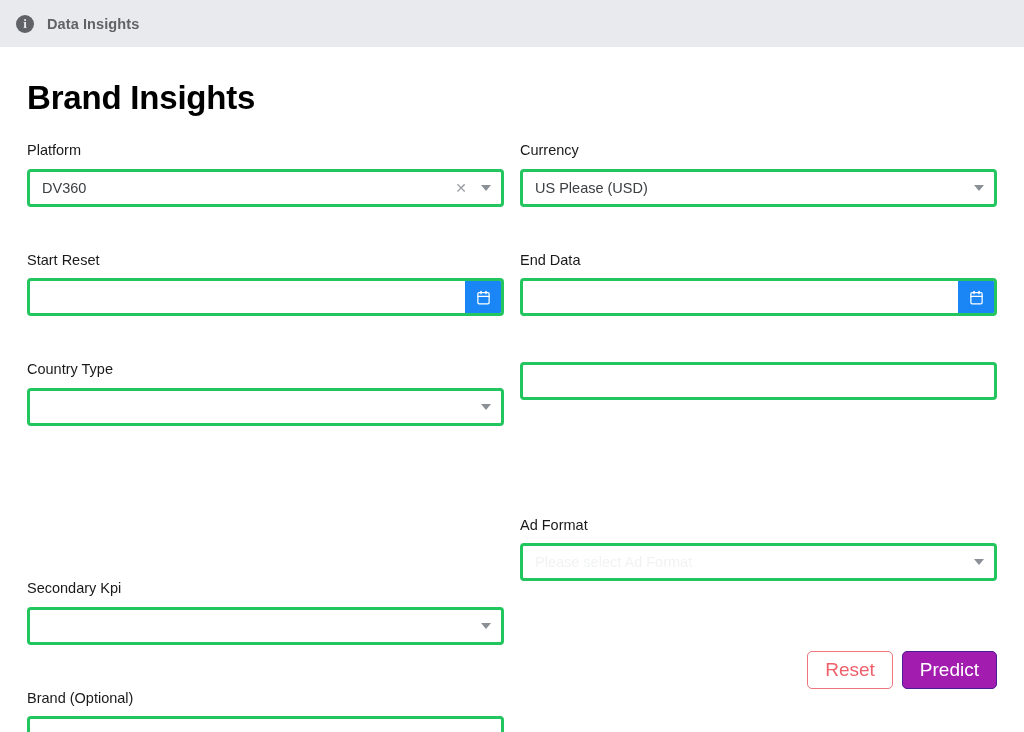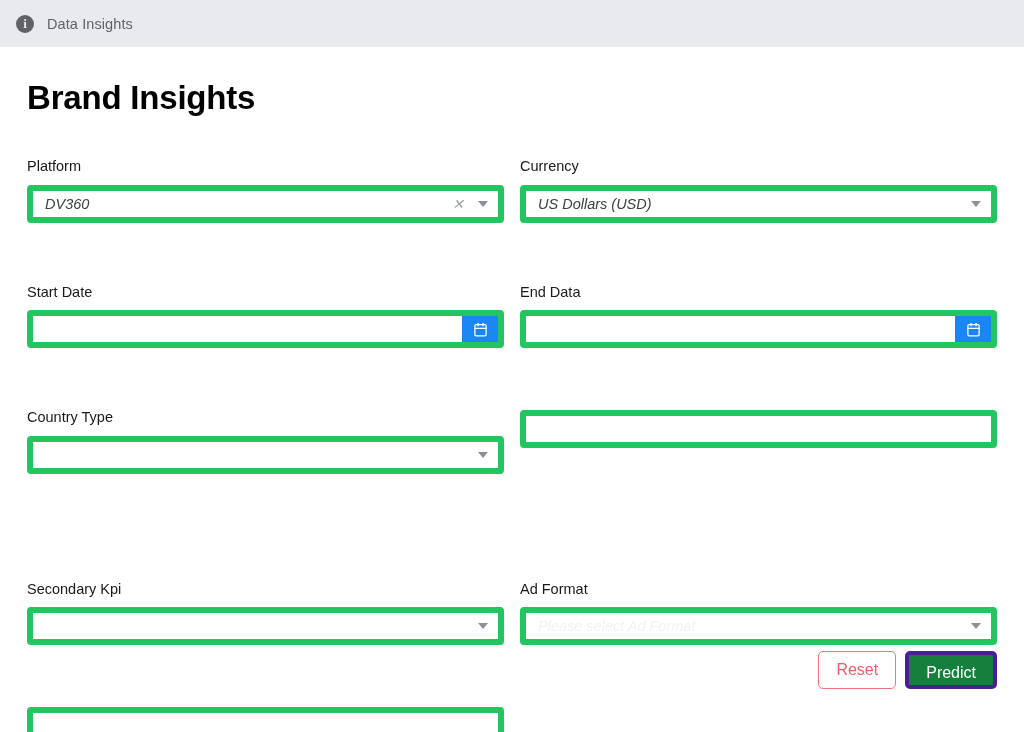--- a/index.html
+++ b/index.html
@@ -35,21 +35,21 @@
     font-family: "Liberation Serif", serif;
     display: flex;
     align-items: center;
     justify-content: center;
     line-height: 1;
     flex: none;
   }
   .appbar-title {
     margin-left: 13px;
     font-size: 14.5px;
-    font-weight: normal;
+    font-weight: bold;
     color: #5f6368;
     letter-spacing: 0.1px;
     text-align: center;
   }
 
   
   .edge-tab {
     position: absolute;
     right: 0;
     top: 70px;
@@ -81,41 +81,40 @@
   
   .form {
     position: absolute;
     left: 27px;
     top: 96px;
     width: 970px;
     display: grid;
     grid-template-columns: 477px 16px 477px;
     row-gap: 0;
   }
-  .field { grid-column: 1; margin-top: 16px; }
+  .field { grid-column: 1; }
   .field.right { grid-column: 3; }
 
   .field-label {
     font-size: 14.5px;
     color: #1a1a1a;
     line-height: 1;
     padding-bottom: 11px;
     display: block;
   }
 
   .control {
     position: relative;
     height: 38px;
-    border: 6px solid #22c55e;
+    border: 3px solid #22c55e;
     border-radius: 4px;
     background: #ffffff;
     display: flex;
     align-items: center;
     overflow: hidden;
-    font-style: italic;
   }
 
   .control-value {
     flex: 1;
     padding: 0 12px;
     font-size: 14.5px;
     color: #3c4043;
     white-space: nowrap;
     overflow: hidden;
     text-overflow: ellipsis;
@@ -169,34 +168,34 @@
   .actions {
     position: absolute;
     right: 27px;
     top: 604px;
     display: flex;
     gap: 9px;
   }
   .btn {
     height: 38px;
     border-radius: 5px;
-    font-size: 16px;
+    font-size: 19px;
     font-family: "Liberation Sans", sans-serif;
     cursor: pointer;
     padding: 0 17px;
     line-height: 36px;
   }
   .btn-reset {
     background: #ffffff;
     border: 1px solid #f0747d;
     color: #ef5f6b;
   }
   .btn-predict {
-    background: #15803d;
-    border: 4px solid #4c1d95;
+    background: #a21caf;
+    border: 1px solid #4c1d95;
     color: #ffffff;
   }
 </style>
 </head>
 <body>
 
 <div class="appbar">
   <div class="info-icon">i</div>
   <div class="appbar-title">Data Insights</div>
 </div>
@@ -212,27 +211,27 @@
         <label class="field-label">Platform</label>
         <div class="control">
           <div class="control-value">DV360</div>
           <div class="clear-x">✕</div>
           <div class="caret"></div>
         </div>
       </div>
       <div class="field right">
         <label class="field-label">Currency</label>
         <div class="control">
-          <div class="control-value">US Dollars (USD)</div>
-          <div class="caret"></div>
-        </div>
-      </div>
-      <div class="row-gap"></div>
-      <div class="field">
-        <label class="field-label">Start Date</label>
+          <div class="control-value">US Please (USD)</div>
+          <div class="caret"></div>
+        </div>
+      </div>
+      <div class="row-gap"></div>
+      <div class="field">
+        <label class="field-label">Start Reset</label>
         <div class="control">
           <div class="control-value empty"></div>
           <div class="cal-btn">
             <svg width="15" height="15" viewBox="0 0 24 24" fill="none" stroke="#ffffff" stroke-width="2" stroke-linecap="round" stroke-linejoin="round">
               <rect x="3" y="4" width="18" height="18" rx="2"></rect>
               <line x1="16" y1="2" x2="16" y2="6"></line>
               <line x1="8" y1="2" x2="8" y2="6"></line>
               <line x1="3" y1="10" x2="21" y2="10"></line>
             </svg>
           </div>
@@ -260,36 +259,37 @@
           <div class="caret"></div>
         </div>
       </div>
       <div class="field right">
         <div class="control">
           <div class="control-value empty"></div>
         </div>
       </div>
       <div class="row-gap"></div>
       <div class="row-gap"></div>
+      <div class="field right">
+        <label class="field-label">Ad Format</label>
+        <div class="control">
+          <div class="control-value faded">Please select Ad Format</div>
+          <div class="caret"></div>
+        </div>
+      </div>
       <div class="field">
         <label class="field-label">Secondary Kpi</label>
         <div class="control">
           <div class="control-value empty"></div>
           <div class="caret"></div>
         </div>
       </div>
-      <div class="field right">
-        <label class="field-label">Ad Format</label>
-        <div class="control">
-          <div class="control-value faded">Please select Ad Format</div>
-          <div class="caret"></div>
-        </div>
-      </div>
-      <div class="row-gap"></div>
-      <div class="field">
+      <div class="row-gap"></div>
+      <div class="field">
+        <label class="field-label">Brand (Optional)</label>
         <div class="control">
           <div class="control-value empty"></div>
         </div>
       </div>
     </div>
 
   <div class="actions">
     <button class="btn btn-reset">Reset</button>
     <button class="btn btn-predict">Predict</button>
   </div>

